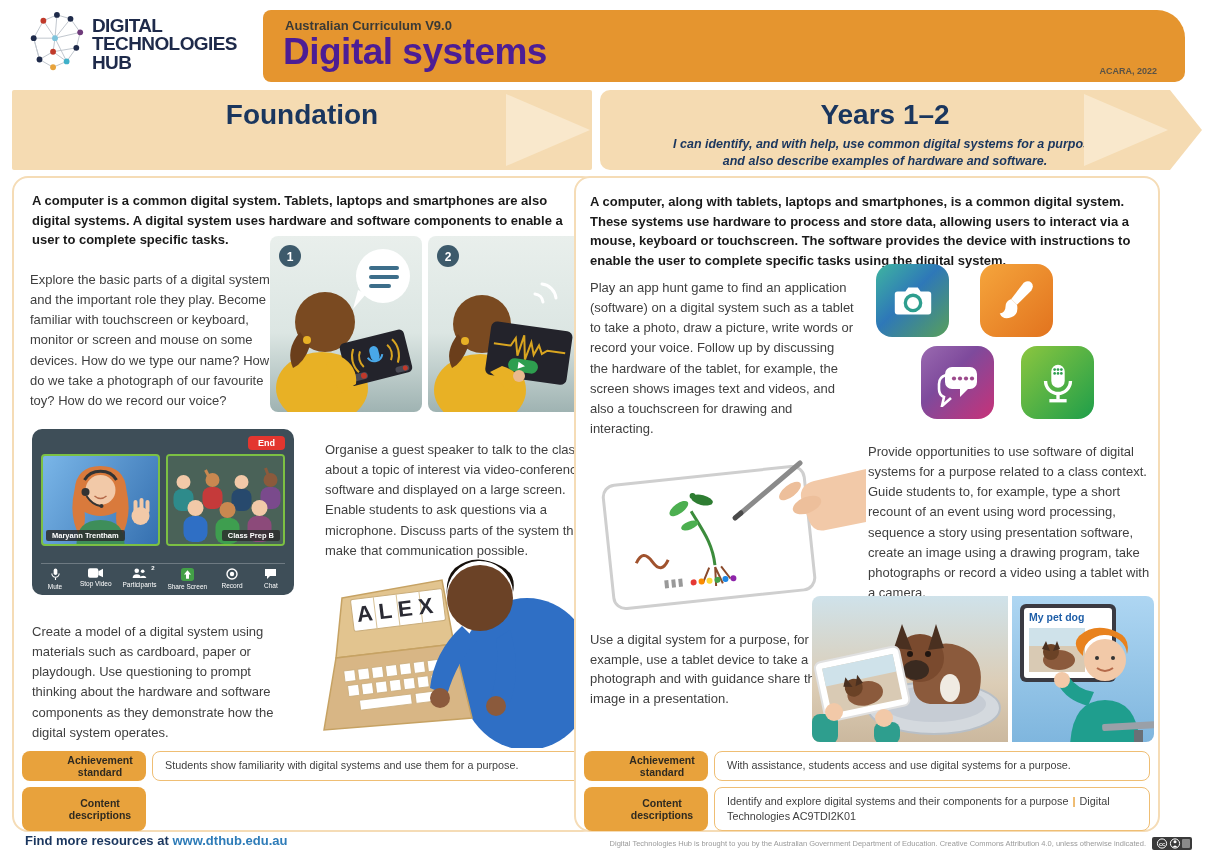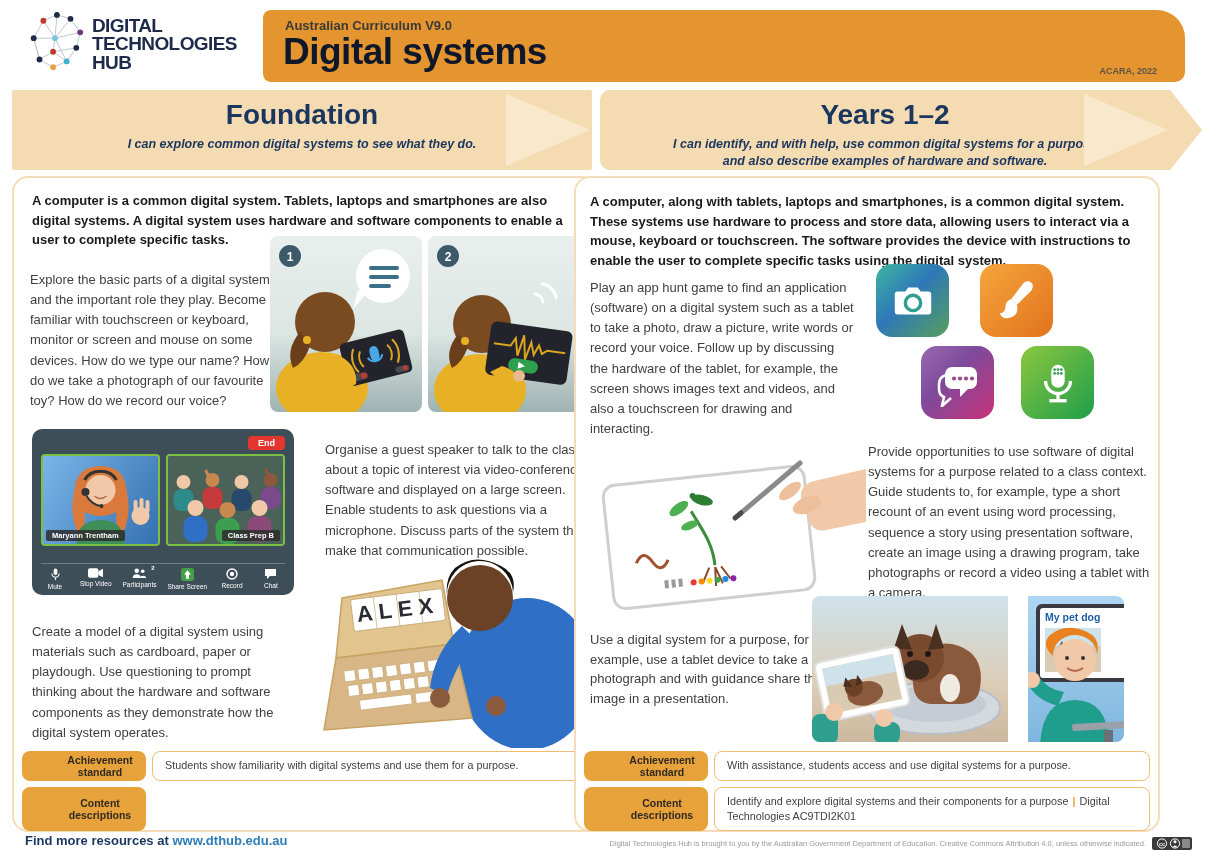--- a/index.html
+++ b/index.html
@@ -9,21 +9,21 @@
   .abs { position:absolute; }
 
   
   .logo-icon { position:absolute; left:24px; top:8px; }
   .logo-text { position:absolute; left:92px; top:17px; color:#1E2A4A;
                font-weight:800; font-size:19px; line-height:0.97; letter-spacing:-0.6px; }
   .orange-bar { position:absolute; left:263px; top:10px; width:922px; height:72px;
                 background:#E5952F; border-radius:8px 28px 10px 8px; }
   .curriculum { position:absolute; left:22px; top:8px; font-size:13px; font-weight:bold; color:#3A3A36; }
   .big-title  { position:absolute; left:20px; top:21px; font-size:37px; font-weight:800;
-                color:#0f172a; letter-spacing:-0.5px; }
+                color:#4c1d95; letter-spacing:-0.5px; }
   .tagline { position:absolute; right:26px; top:13px; width:306px; font-size:12.3px;
              font-weight:bold; color:#4A463C; line-height:1.32; }
   .acara   { position:absolute; right:28px; top:56px; font-size:9px; font-weight:bold; color:#5B5346; }
 
   
   .band { position:absolute; top:90px; height:80px; background:#F5DBB2; }
   .band-left  { left:12px;  width:580px; border-radius:2px; }
   .band-right { left:600px; width:570px; border-radius:10px 0 0 10px; }
   .band-chev  { position:absolute; right:2px; top:4px; bottom:4px; width:84px;
                 background:#F9E8CC; clip-path:polygon(0 0,100% 50%,0 100%); }
@@ -76,21 +76,21 @@
 
   
   .app-icon { position:absolute; width:73px; height:73px; border-radius:16px;
               display:flex; align-items:center; justify-content:center; }
   .app-camera { left:300px; top:86px;  background:linear-gradient(135deg,#3FB5A0,#2E78B8 45%,#58A05A); }
   .app-paint  { left:404px; top:86px;  background:linear-gradient(135deg,#F5A53C,#E2731E); }
   .app-chat   { left:345px; top:168px; background:linear-gradient(135deg,#9A6AB0,#7E4A9C 40%,#C83278); }
   .app-mic    { left:445px; top:168px; background:linear-gradient(135deg,#8CC63F,#1E9E4A); }
 
   
-  .dog-illo { position:absolute; left:236px; top:418px; width:312px; height:146px; display:flex; gap:20px; }
+  .dog-illo { position:absolute; left:236px; top:418px; width:342px; height:146px; display:flex; gap:4px; }
   .dog-left { width:196px; border-radius:8px 0 0 8px; overflow:hidden; position:relative;
               background:linear-gradient(180deg,#CFE2EA 0%,#DCCDB6 60%,#CBB89E 100%); }
   .dog-right { flex:1; border-radius:0 8px 8px 0; overflow:hidden; position:relative;
                background:linear-gradient(180deg,#AED6F2,#7FB6DE); }
   .pet-screen { position:absolute; left:8px; top:8px; width:96px; height:78px;
                 background:#3A3A42; border-radius:6px; padding:4px; }
   .pet-screen-inner { width:100%; height:100%; background:#fff; border-radius:3px; position:relative; overflow:hidden; }
   .pet-title { color:#1F5FA8; font-weight:800; font-size:10.5px; padding:3px 0 0 5px; }
   .pet-photo { position:absolute; left:5px; top:20px; width:56px; height:44px;
                background:linear-gradient(180deg,#CFE2EA 40%,#D9CAB4 40%); }
@@ -135,21 +135,20 @@
     <div class="orange-bar">
       <div class="curriculum">Australian Curriculum V9.0</div>
       <div class="big-title">Digital systems</div>
       <div class="acara">ACARA, 2022</div>
     </div>
   </div>
 
   <div class="band band-left">
     <div class="band-chev"></div>
     <div class="band-title">Foundation</div>
-    <div class="band-sub">I can explore common digital systems to see what they do.</div>
   </div>
   <div class="band band-right">
     <div class="band-chev"></div>
     <div class="band-title">Years 1–2</div>
     <div class="band-sub">I can identify, and with help, use common digital systems for a purpose and also describe examples of hardware and software.</div>
   </div>
   <div class="band-tip"></div>
 
   <div class="col-box col-left">
     <div class="abs intro" style="left:18px; top:13px; width:548px;">A computer is a common digital system. Tablets, laptops and smartphones are also digital systems. A digital system uses hardware and software components to enable a user to complete specific tasks.</div>

